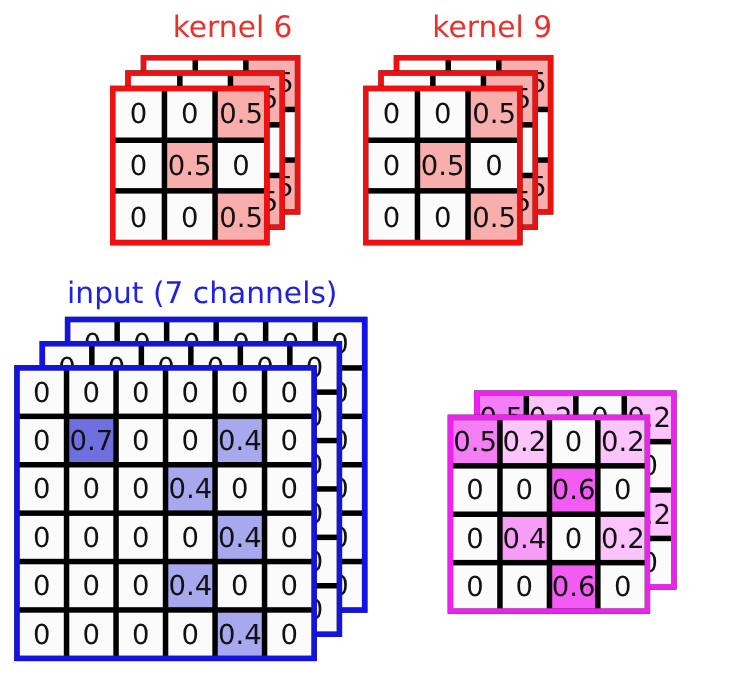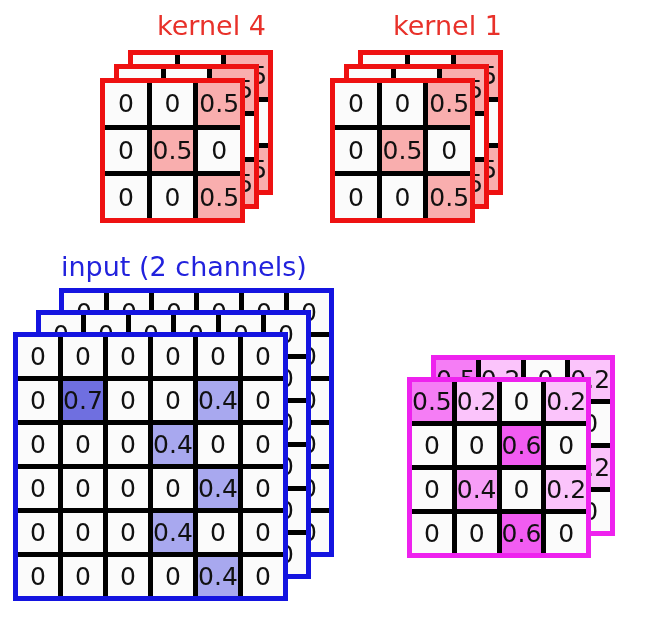--- a/index.html
+++ b/index.html
@@ -31,21 +31,21 @@
   .i6{display:grid;grid-template-columns:repeat(6,1fr);
       grid-template-rows:repeat(6,1fr);gap:5px;}
   .o4{display:grid;grid-template-columns:repeat(4,1fr);
       grid-template-rows:repeat(4,1fr);gap:5px;}
 </style>
 </head>
 <body>
 
 <div class="canvas">
 
-  <div class="title red" style="left:157px;top:12px;">kernel 4</div>
+  <div class="title red" style="left:157px;top:12px;">kernel 6</div>
   <div class="stack" id="kernel-0" style="left:100px;top:50px;">
       <div class="grid red k3" style="left: 28px; top: 0px; width: 145px; height: 145px;">
         <div class="cell v" style="background: rgb(251, 251, 251); font-size: 25px;">0</div>
         <div class="cell v" style="background: rgb(251, 251, 251); font-size: 25px;">0</div>
         <div class="cell v" style="background: rgb(249, 174, 174); font-size: 25px;">0.5</div>
         <div class="cell v" style="background: rgb(251, 251, 251); font-size: 25px;">0</div>
         <div class="cell v" style="background: rgb(249, 174, 174); font-size: 25px;">0.5</div>
         <div class="cell v" style="background: rgb(251, 251, 251); font-size: 25px;">0</div>
         <div class="cell v" style="background: rgb(251, 251, 251); font-size: 25px;">0</div>
         <div class="cell v" style="background: rgb(251, 251, 251); font-size: 25px;">0</div>
@@ -68,21 +68,21 @@
         <div class="cell v" style="background: rgb(249, 174, 174); font-size: 25px;">0.5</div>
         <div class="cell v" style="background: rgb(251, 251, 251); font-size: 25px;">0</div>
         <div class="cell v" style="background: rgb(249, 174, 174); font-size: 25px;">0.5</div>
         <div class="cell v" style="background: rgb(251, 251, 251); font-size: 25px;">0</div>
         <div class="cell v" style="background: rgb(251, 251, 251); font-size: 25px;">0</div>
         <div class="cell v" style="background: rgb(251, 251, 251); font-size: 25px;">0</div>
         <div class="cell v" style="background: rgb(249, 174, 174); font-size: 25px;">0.5</div>
       </div>
     </div>
 
-  <div class="title red" style="left:393px;top:12px;">kernel 1</div>
+  <div class="title red" style="left:393px;top:12px;">kernel 9</div>
   <div class="stack" id="kernel-1" style="left:330px;top:50px;">
       <div class="grid red k3" style="left: 28px; top: 0px; width: 145px; height: 145px;">
         <div class="cell v" style="background: rgb(251, 251, 251); font-size: 25px;">0</div>
         <div class="cell v" style="background: rgb(251, 251, 251); font-size: 25px;">0</div>
         <div class="cell v" style="background: rgb(249, 174, 174); font-size: 25px;">0.5</div>
         <div class="cell v" style="background: rgb(251, 251, 251); font-size: 25px;">0</div>
         <div class="cell v" style="background: rgb(249, 174, 174); font-size: 25px;">0.5</div>
         <div class="cell v" style="background: rgb(251, 251, 251); font-size: 25px;">0</div>
         <div class="cell v" style="background: rgb(251, 251, 251); font-size: 25px;">0</div>
         <div class="cell v" style="background: rgb(251, 251, 251); font-size: 25px;">0</div>
@@ -105,21 +105,21 @@
         <div class="cell v" style="background: rgb(249, 174, 174); font-size: 25px;">0.5</div>
         <div class="cell v" style="background: rgb(251, 251, 251); font-size: 25px;">0</div>
         <div class="cell v" style="background: rgb(249, 174, 174); font-size: 25px;">0.5</div>
         <div class="cell v" style="background: rgb(251, 251, 251); font-size: 25px;">0</div>
         <div class="cell v" style="background: rgb(251, 251, 251); font-size: 25px;">0</div>
         <div class="cell v" style="background: rgb(251, 251, 251); font-size: 25px;">0</div>
         <div class="cell v" style="background: rgb(249, 174, 174); font-size: 25px;">0.5</div>
       </div>
     </div>
 
-  <div class="title blue" style="left:61px;top:253px;">input (2 channels)</div>
+  <div class="title blue" style="left:61px;top:253px;">input (7 channels)</div>
   <div class="stack" id="input-stack" style="left:13px;top:288px;">
       <div class="grid blue i6" style="left: 46px; top: 0px; width: 275px; height: 269px;">
         <div class="cell v" style="background: rgb(251, 251, 251); font-size: 25px;">0</div>
         <div class="cell v" style="background: rgb(251, 251, 251); font-size: 25px;">0</div>
         <div class="cell v" style="background: rgb(251, 251, 251); font-size: 25px;">0</div>
         <div class="cell v" style="background: rgb(251, 251, 251); font-size: 25px;">0</div>
         <div class="cell v" style="background: rgb(251, 251, 251); font-size: 25px;">0</div>
         <div class="cell v" style="background: rgb(251, 251, 251); font-size: 25px;">0</div>
         <div class="cell v" style="background: rgb(251, 251, 251); font-size: 25px;">0</div>
         <div class="cell v" style="background: rgb(251, 251, 251); font-size: 25px;">0</div>

